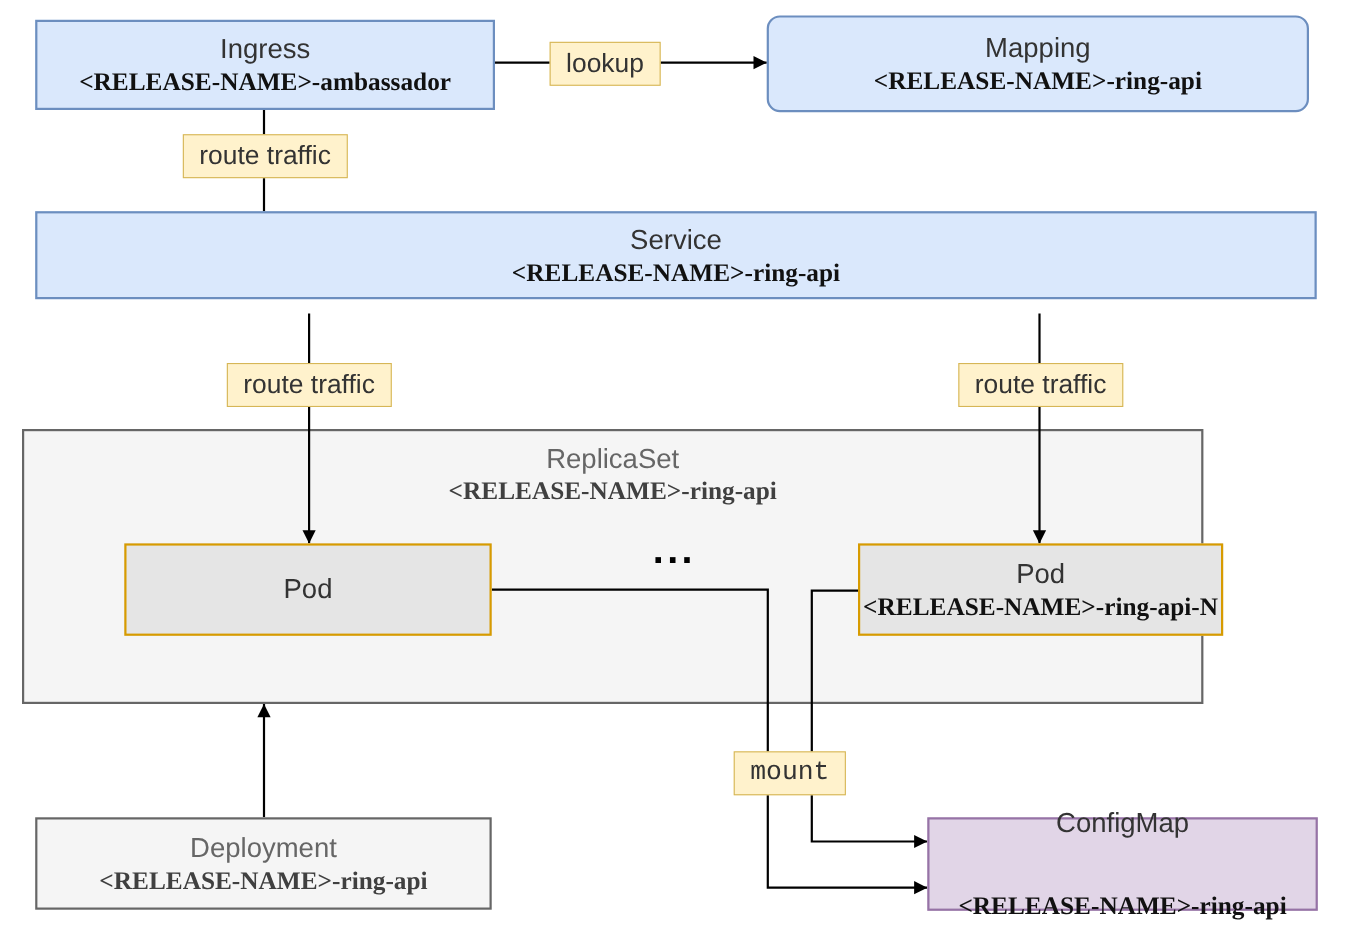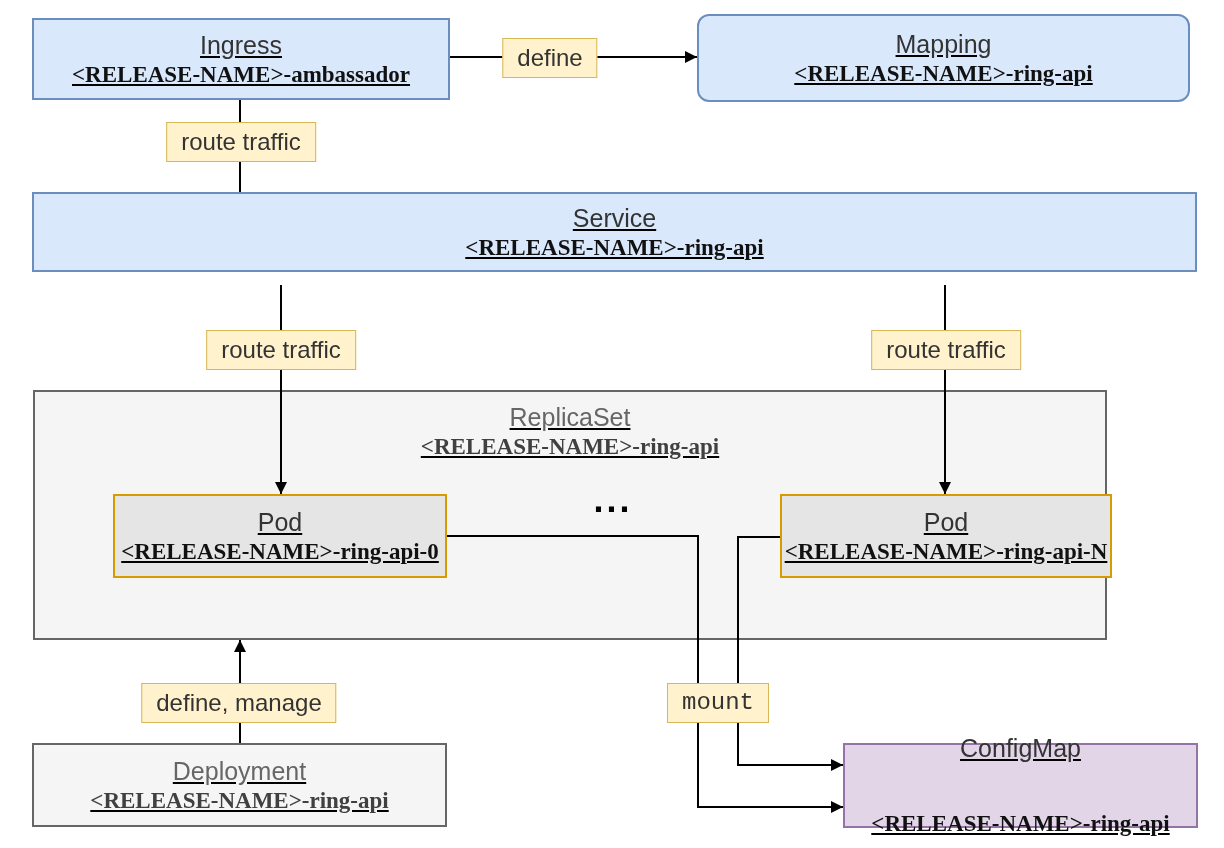--- a/index.html
+++ b/index.html
@@ -4,21 +4,21 @@
 <style>
   html,body { margin:0; padding:0; background:#ffffff; }
   #canvas {
     position:relative; width:1224px; height:848px; background:#ffffff;
     font-family:"Liberation Sans", sans-serif; overflow:hidden;
   }
   #edges { position:absolute; left:0; top:0; width:1224px; height:848px; }
   .node {
     position:absolute; box-sizing:border-box;
     display:flex; flex-direction:column; align-items:center; justify-content:center;
-    text-align:center; gap:1px;text-decoration:underline;
+    text-align:center; gap:1px;
   }
   .node-blue   { background:#dae8fc; border:2px solid #6c8ebf; }
   .node-orange { background:#e5e5e5; border:2px solid #d79b00; }
   .node-purple { background:#e1d5e7; border:2px solid #9673a6;gap:47px; }
   .node-gray   { background:#f5f5f5; border:2px solid #666666; }
   .container-node { justify-content:flex-start; padding-top:10px; z-index:0; }
   .node-title {
     font-size:25px; line-height:30px; color:#333333; white-space:nowrap;
   }
   .node-subtitle {
@@ -40,21 +40,21 @@
     z-index:2;
   }
   svg { display:block; }
   .edge { stroke:#000000; stroke-width:2; fill:none; }
 </style>
 </head>
 <body>
 
 <div id="canvas">
 
-  <div class="node node-gray container-node muted" style="left:33px; top:390px; width:1074px; height:250px;">
+  <div class="node node-gray container-node muted" style="left:20px; top:390px; width:1074px; height:250px;">
     <div class="node-title">ReplicaSet</div>
     <div class="node-subtitle">&lt;RELEASE-NAME&gt;-ring-api</div>
   </div>
 
   <svg id="edges" width="1224" height="848" viewBox="0 0 1224 848">
     <defs>
       <marker id="arrow" markerUnits="userSpaceOnUse" markerWidth="14" markerHeight="14" viewBox="0 0 14 14" refX="13" refY="7" orient="auto">
         <path d="M1,1 L13,7 L1,13 Z" fill="#000000"></path>
       </marker>
     </defs>
@@ -77,40 +77,38 @@
     <div class="node-subtitle">&lt;RELEASE-NAME&gt;-ring-api</div>
   </div>
 
   <div class="node node-blue fg" style="left:32px; top:192px; width:1165px; height:80px;">
     <div class="node-title">Service</div>
     <div class="node-subtitle">&lt;RELEASE-NAME&gt;-ring-api</div>
   </div>
 
   <div class="node node-orange fg" style="left:113px; top:494px; width:334px; height:84px;">
     <div class="node-title">Pod</div>
-    <div class="node-subtitle">&lt;RELEASE-NAME&gt;-ring-api-0</div>
   </div>
 
   <div class="node node-orange fg" style="left:780px; top:494px; width:332px; height:84px;">
     <div class="node-title">Pod</div>
     <div class="node-subtitle">&lt;RELEASE-NAME&gt;-ring-api-N</div>
   </div>
 
   <div class="ellipsis" style="left:613px; top:500px;">...</div>
 
   <div class="node node-gray muted fg" style="left:32px; top:743px; width:415px; height:84px;">
     <div class="node-title">Deployment</div>
     <div class="node-subtitle">&lt;RELEASE-NAME&gt;-ring-api</div>
   </div>
 
   <div class="node node-purple fg" style="left:843px; top:743px; width:355px; height:85px;">
     <div class="node-title">ConfigMap</div>
     <div class="node-subtitle">&lt;RELEASE-NAME&gt;-ring-api</div>
   </div>
 
-  <div class="edge-label" style="left:550px; top:58px;">define</div>
+  <div class="edge-label" style="left:550px; top:58px;">lookup</div>
   <div class="edge-label" style="left:241px; top:142px;">route traffic</div>
   <div class="edge-label" style="left:281px; top:350px;">route traffic</div>
   <div class="edge-label" style="left:946px; top:350px;">route traffic</div>
-  <div class="edge-label" style="left:239px; top:703px;">define, manage</div>
   <div class="edge-label" style="left:718px; top:703px;font-family:Liberation Mono, monospace;">mount</div>
 
 </div>
 
 </body></html>

